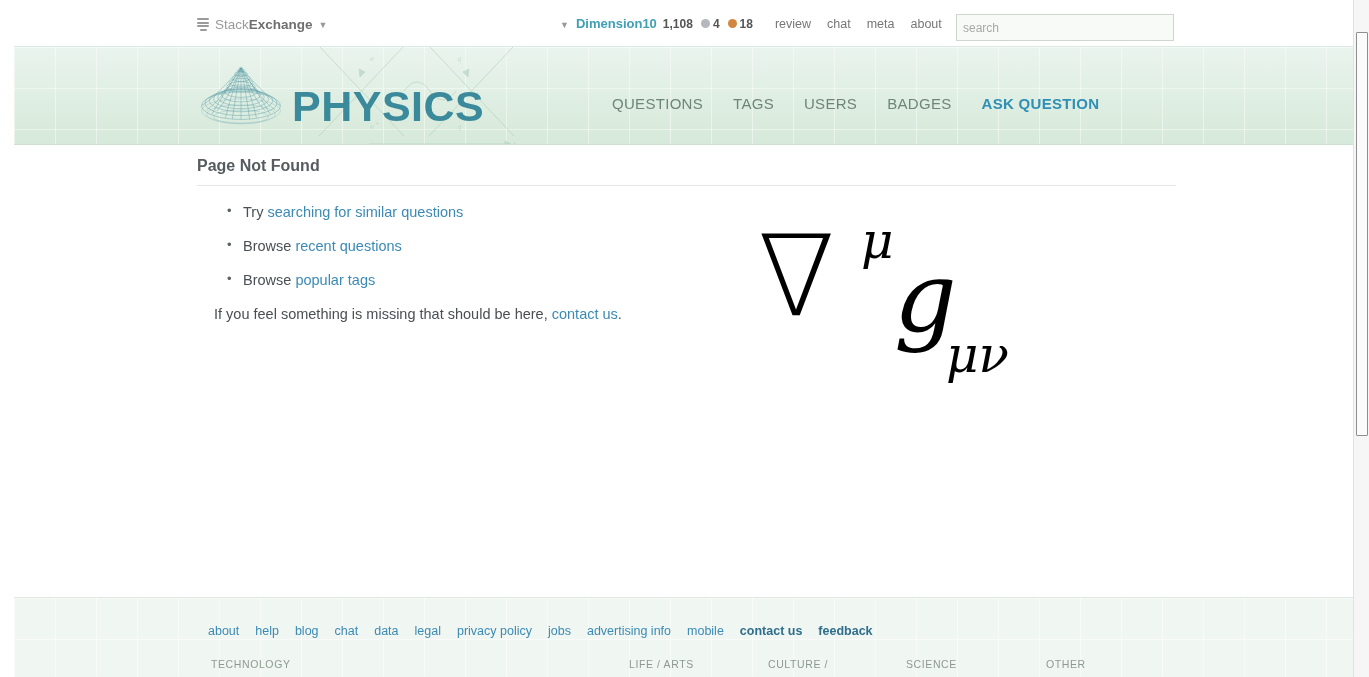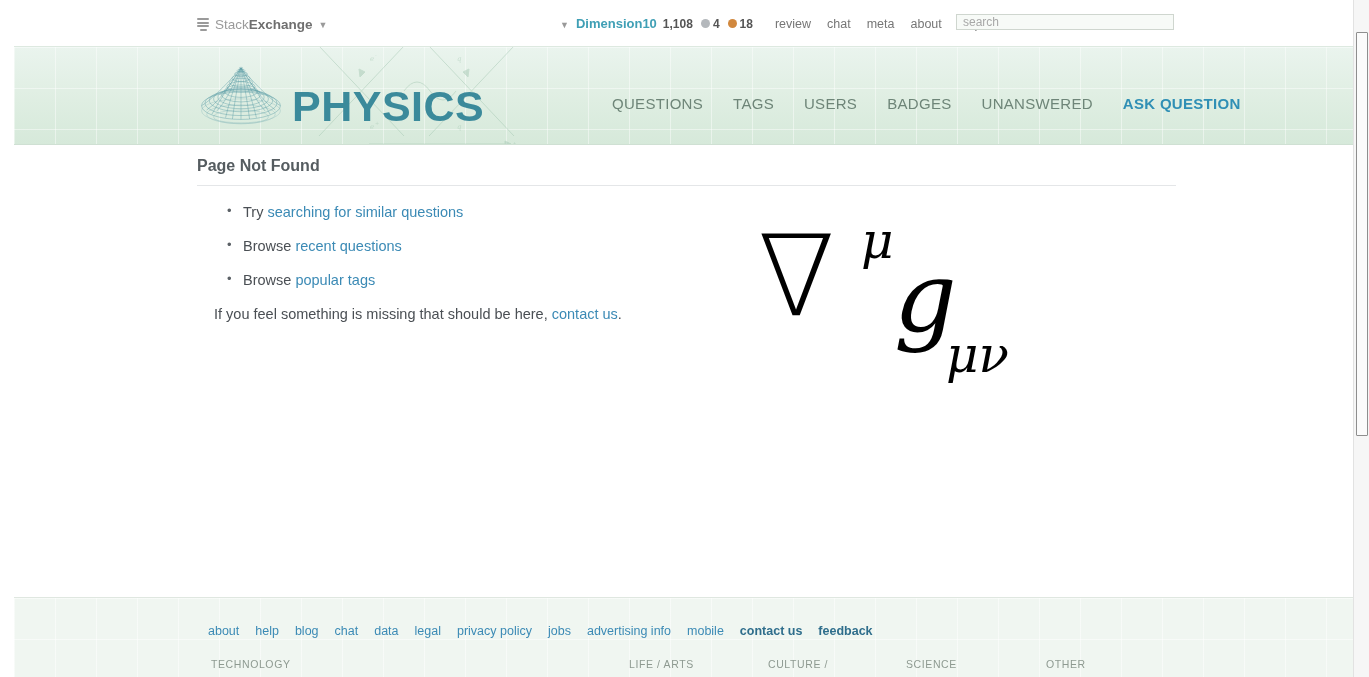--- a/index.html
+++ b/index.html
@@ -92,21 +92,21 @@
   .dot.silver { background: #b4b8bc; }
   .dot.bronze { background: #d1883e; }
   .badge-num { color: #555; font-weight: bold; font-size: 12px; }
   .topnav-links { display: inline-flex; gap: 16px; margin-left: 22px; }
   .topnav-links a {
     color: #767676; font-size: 12.5px; text-decoration: none; cursor: pointer;
   }
   .searchbox {
     position: absolute;
     left: 956px; top: 14px;
-    width: 218px; height: 16px;
+    width: 218px; height: 27px;
     border: 1px solid #cfd6cf;
     background: #f7faf7;
     font-size: 12px;
     color: #9b9b9b;
     padding: 2px 6px;
     font-family: "Liberation Sans", sans-serif;
     outline: none;
   }
   .searchbox::placeholder { color: #a8a8a8; }
 
@@ -423,21 +423,20 @@
         </g>
       </svg>
       <span class="logo-text">PHYSICS</span>
     </a>
 
     <nav class="mainnav">
       <a>QUESTIONS</a>
       <a>TAGS</a>
       <a>USERS</a>
       <a>BADGES</a>
-      <a>UNANSWERED</a>
       <a class="ask">ASK QUESTION</a>
     </nav>
   </div>
 
   <div class="content">
     <h1 class="page-title">Page Not Found</h1>
 
 
     <ul class="suggest-list">
       <li><span>Try </span><a>searching for similar questions</a></li>

